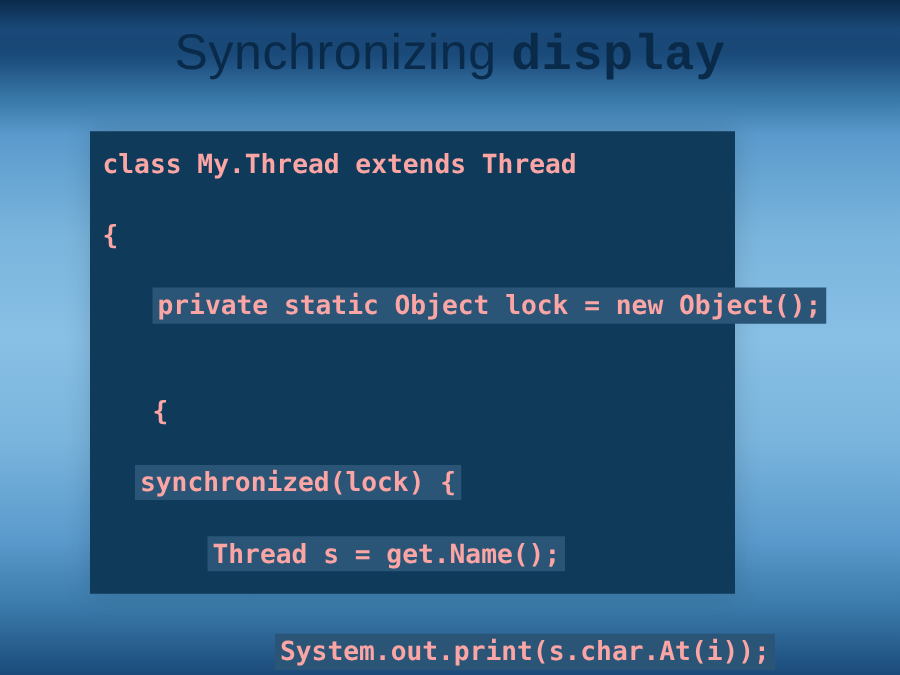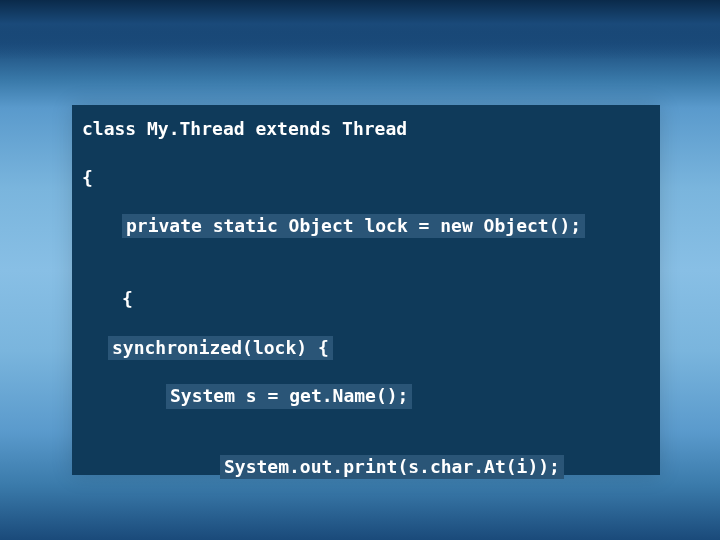--- a/index.html
+++ b/index.html
@@ -48,30 +48,30 @@
     letter-spacing: 0.5px;
   }
   .title .mono {
     font-family: "Courier New", Courier, monospace;
     font-weight: bold;
   }
   .codebox {
     position: absolute;
     top: 105px;
     left: 72px;
-    width: 588px;
+    width: 516px;
     height: 370px;
     background: #0f3a5a;
     box-shadow: 0 0 20px rgba(0,0,0,0.15);
     box-sizing: border-box;
     padding: 12px 0 0 0;
     font-family: "Courier New", Courier, monospace;
-    font-size: 18px;
+    font-size: 21px;
     font-weight: bold;
-    color: #ffffff;
+    color: #fca5a5;
     line-height: 1.35;
     z-index: 2;
   }
   .codebox pre {
     margin: 0;
     white-space: pre;
   }
   .line { display: block; padding-left: 10px; }
   .i1 { padding-left: 10px; }
   .i2 { padding-left: 50px; }
@@ -83,29 +83,32 @@
     display: inline-block;
     background: #2a5577;
     padding: 0 4px;
   }
 </style>
 </head>
 <body>
 
 <div class="slide">
 
+  <div class="title">
+    <span>Synchronizing </span><span class="mono">display</span>
+  </div>
 
   <div class="codebox">
 <pre><span class="line i1">class My.Thread extends Thread</span>
 <span class="line i1">{</span>
 <span class="line i2"><span class="hl">private static Object lock = new Object();</span></span>
 <span class="line i2"></span>
 <span class="line i2">{</span>
 <span class="line i3"><span class="hl">synchronized(lock) {</span></span>
-<span class="line i4"><span class="hl">System s = get.Name();</span></span>
+<span class="line i4"><span class="hl">Thread s = get.Name();</span></span>
 <span class="line i5"><span class="hl">System.out.print(s.char.At(i));</span></span>
 
 
 
 
 </pre>
   </div>
 
 </div>
 

